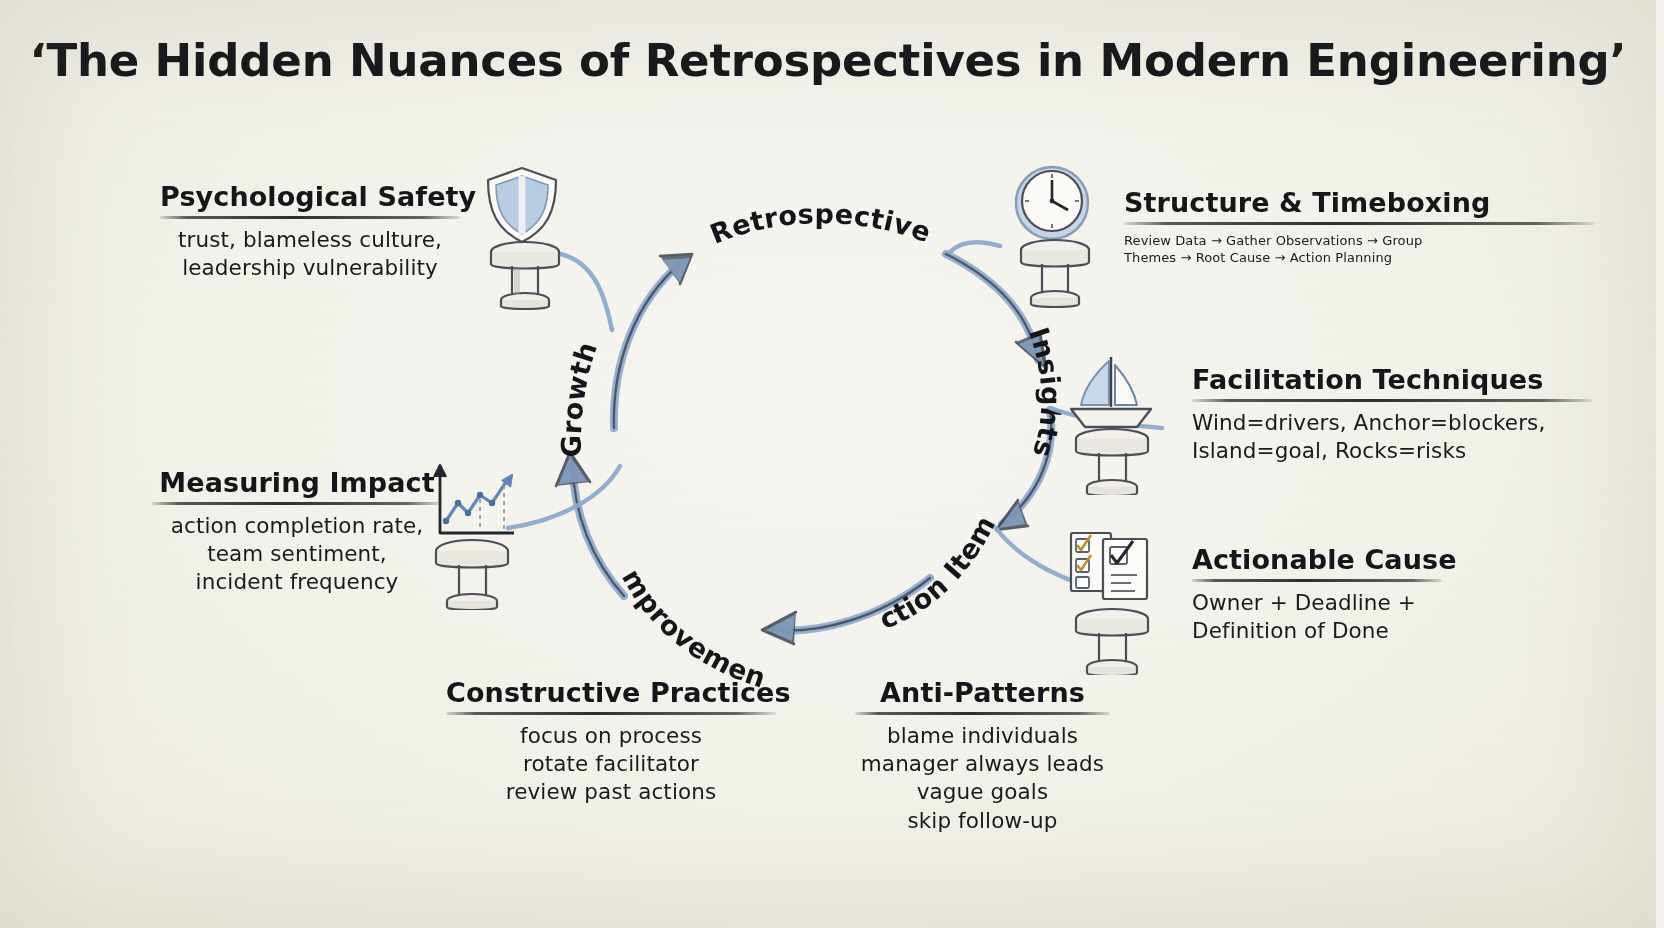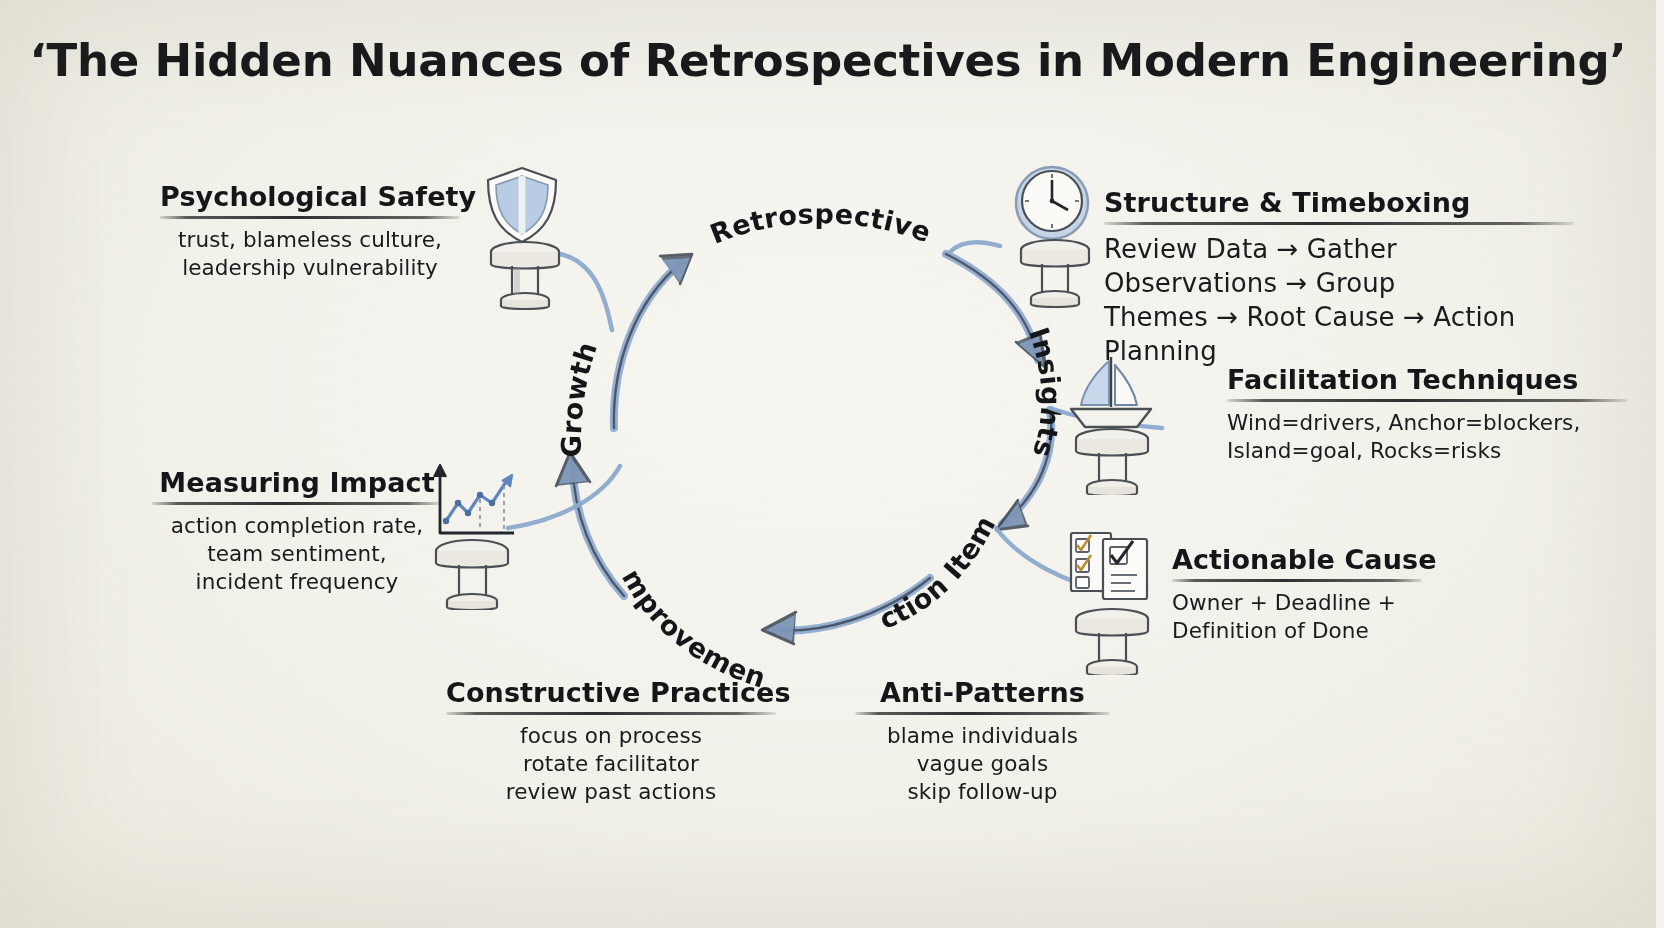--- a/index.html
+++ b/index.html
@@ -75,21 +75,21 @@
         rgba(30,30,32,.92) 45%,
         rgba(45,45,45,.72) 88%,
         rgba(70,70,70,.12) 100%);
   }
   .block .body {
     font-size: 21.5px;
     line-height: 1.31;
     color: #1a1b1f;
     font-weight: 500;
   }
-  .align-left  { text-align: left; }
+  .align-left  { text-align: left; margin-left: 20px; }
   .align-center{ text-align: center; }
 
   
   .pedestal { position: absolute; }
 
   
   #cycle-svg, #connector-svg, #arc-label-svg {
     position: absolute;
     left: 0; top: 0;
     width: 1664px;
@@ -295,27 +295,27 @@
     <div class="rule"></div>
     <div class="body">
       <div>trust, blameless culture,</div>
       <div>leadership vulnerability</div>
     </div>
   </div>
 
   <div class="block hand align-left" style="left:1104px; top:188px; width:470px;">
     <div class="heading">Structure &amp; Timeboxing</div>
     <div class="rule"></div>
-    <div class="body" style="font-size:26px;">
+    <div class="body" style="font-size:13px;">
       <div>Review Data → Gather Observations → Group</div>
       <div>Themes → Root Cause → Action Planning</div>
     </div>
   </div>
 
-  <div class="block hand align-left" style="left:1227px; top:365px; width:400px;">
+  <div class="block hand align-left" style="left:1172px; top:365px; width:400px;">
     <div class="heading">Facilitation Techniques</div>
     <div class="rule"></div>
     <div class="body">
       <div>Wind=drivers, Anchor=blockers,</div>
       <div>Island=goal, Rocks=risks</div>
     </div>
   </div>
 
   <div class="block hand align-left" style="left:1172px; top:545px; width:400px;">
     <div class="heading">Actionable Cause</div>
@@ -344,19 +344,20 @@
       <div>rotate facilitator</div>
       <div>review past actions</div>
     </div>
   </div>
 
   <div class="block hand align-center" style="left:855px; top:678px; width:255px;">
     <div class="heading">Anti-Patterns</div>
     <div class="rule"></div>
     <div class="body">
       <div>blame individuals</div>
+      <div>manager always leads</div>
       <div>vague goals</div>
       <div>skip follow-up</div>
     </div>
   </div>
 
   <div id="vignette"></div>
 </div>
 
 </body></html>

